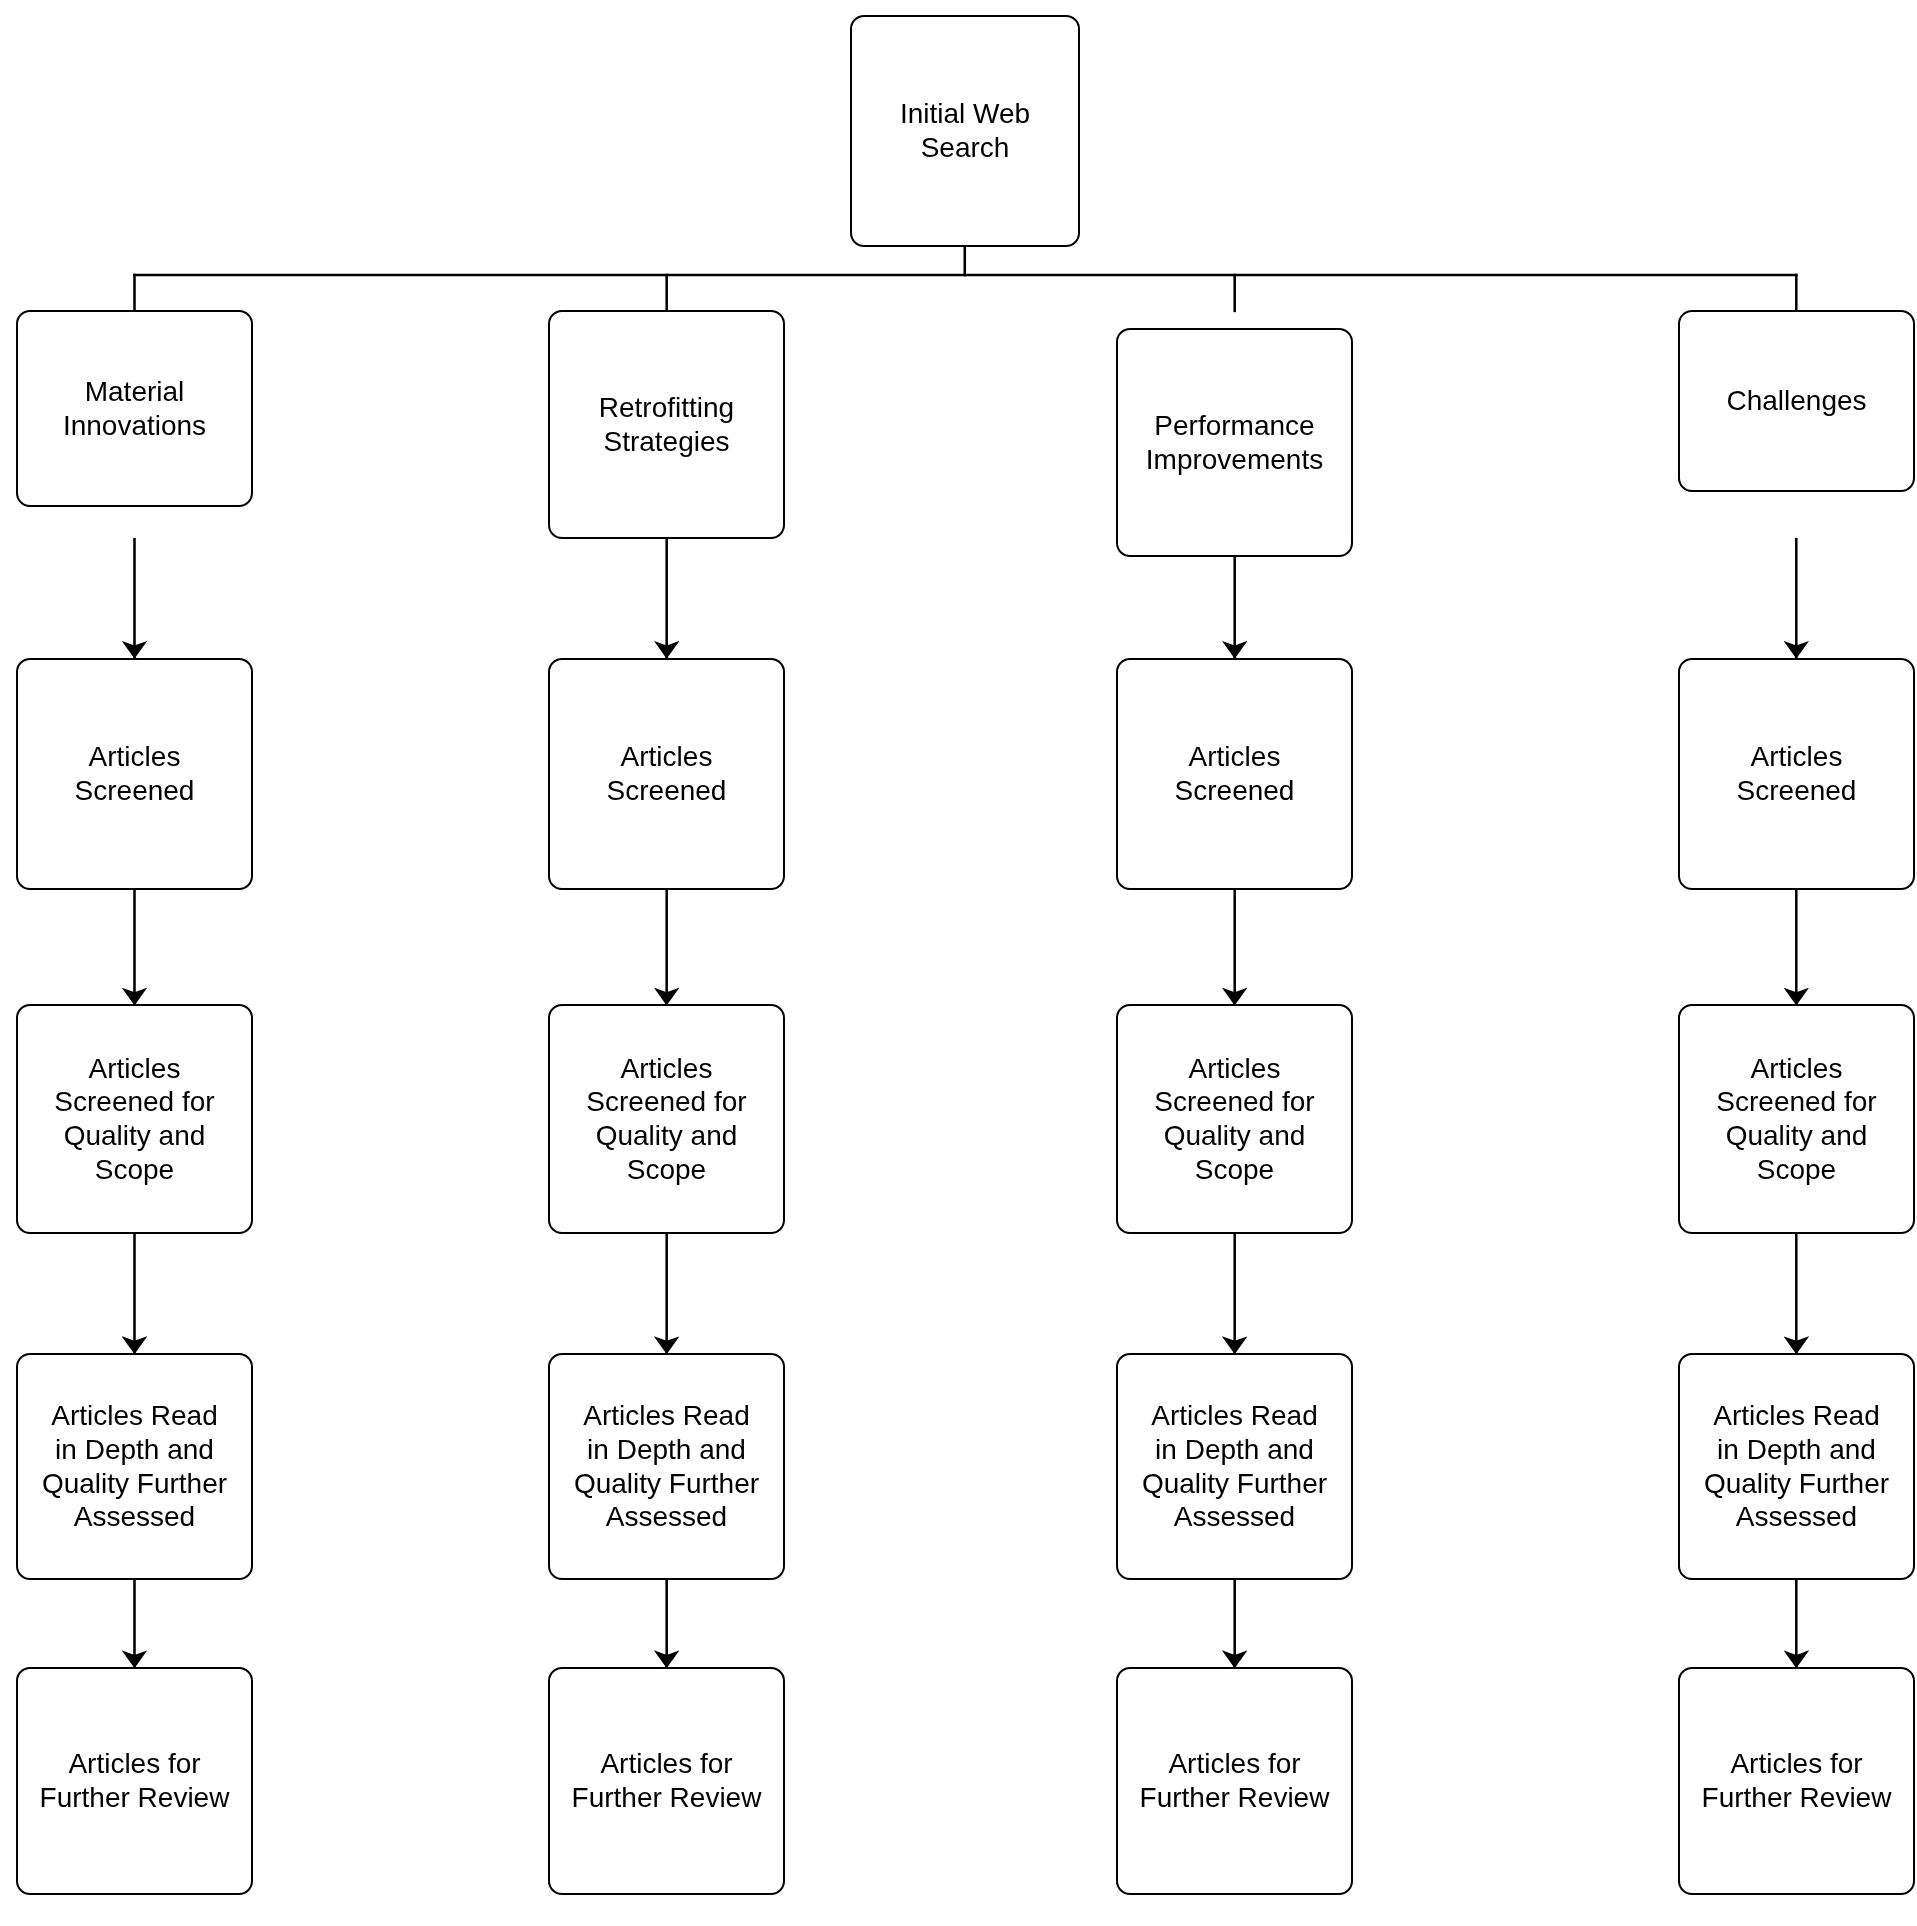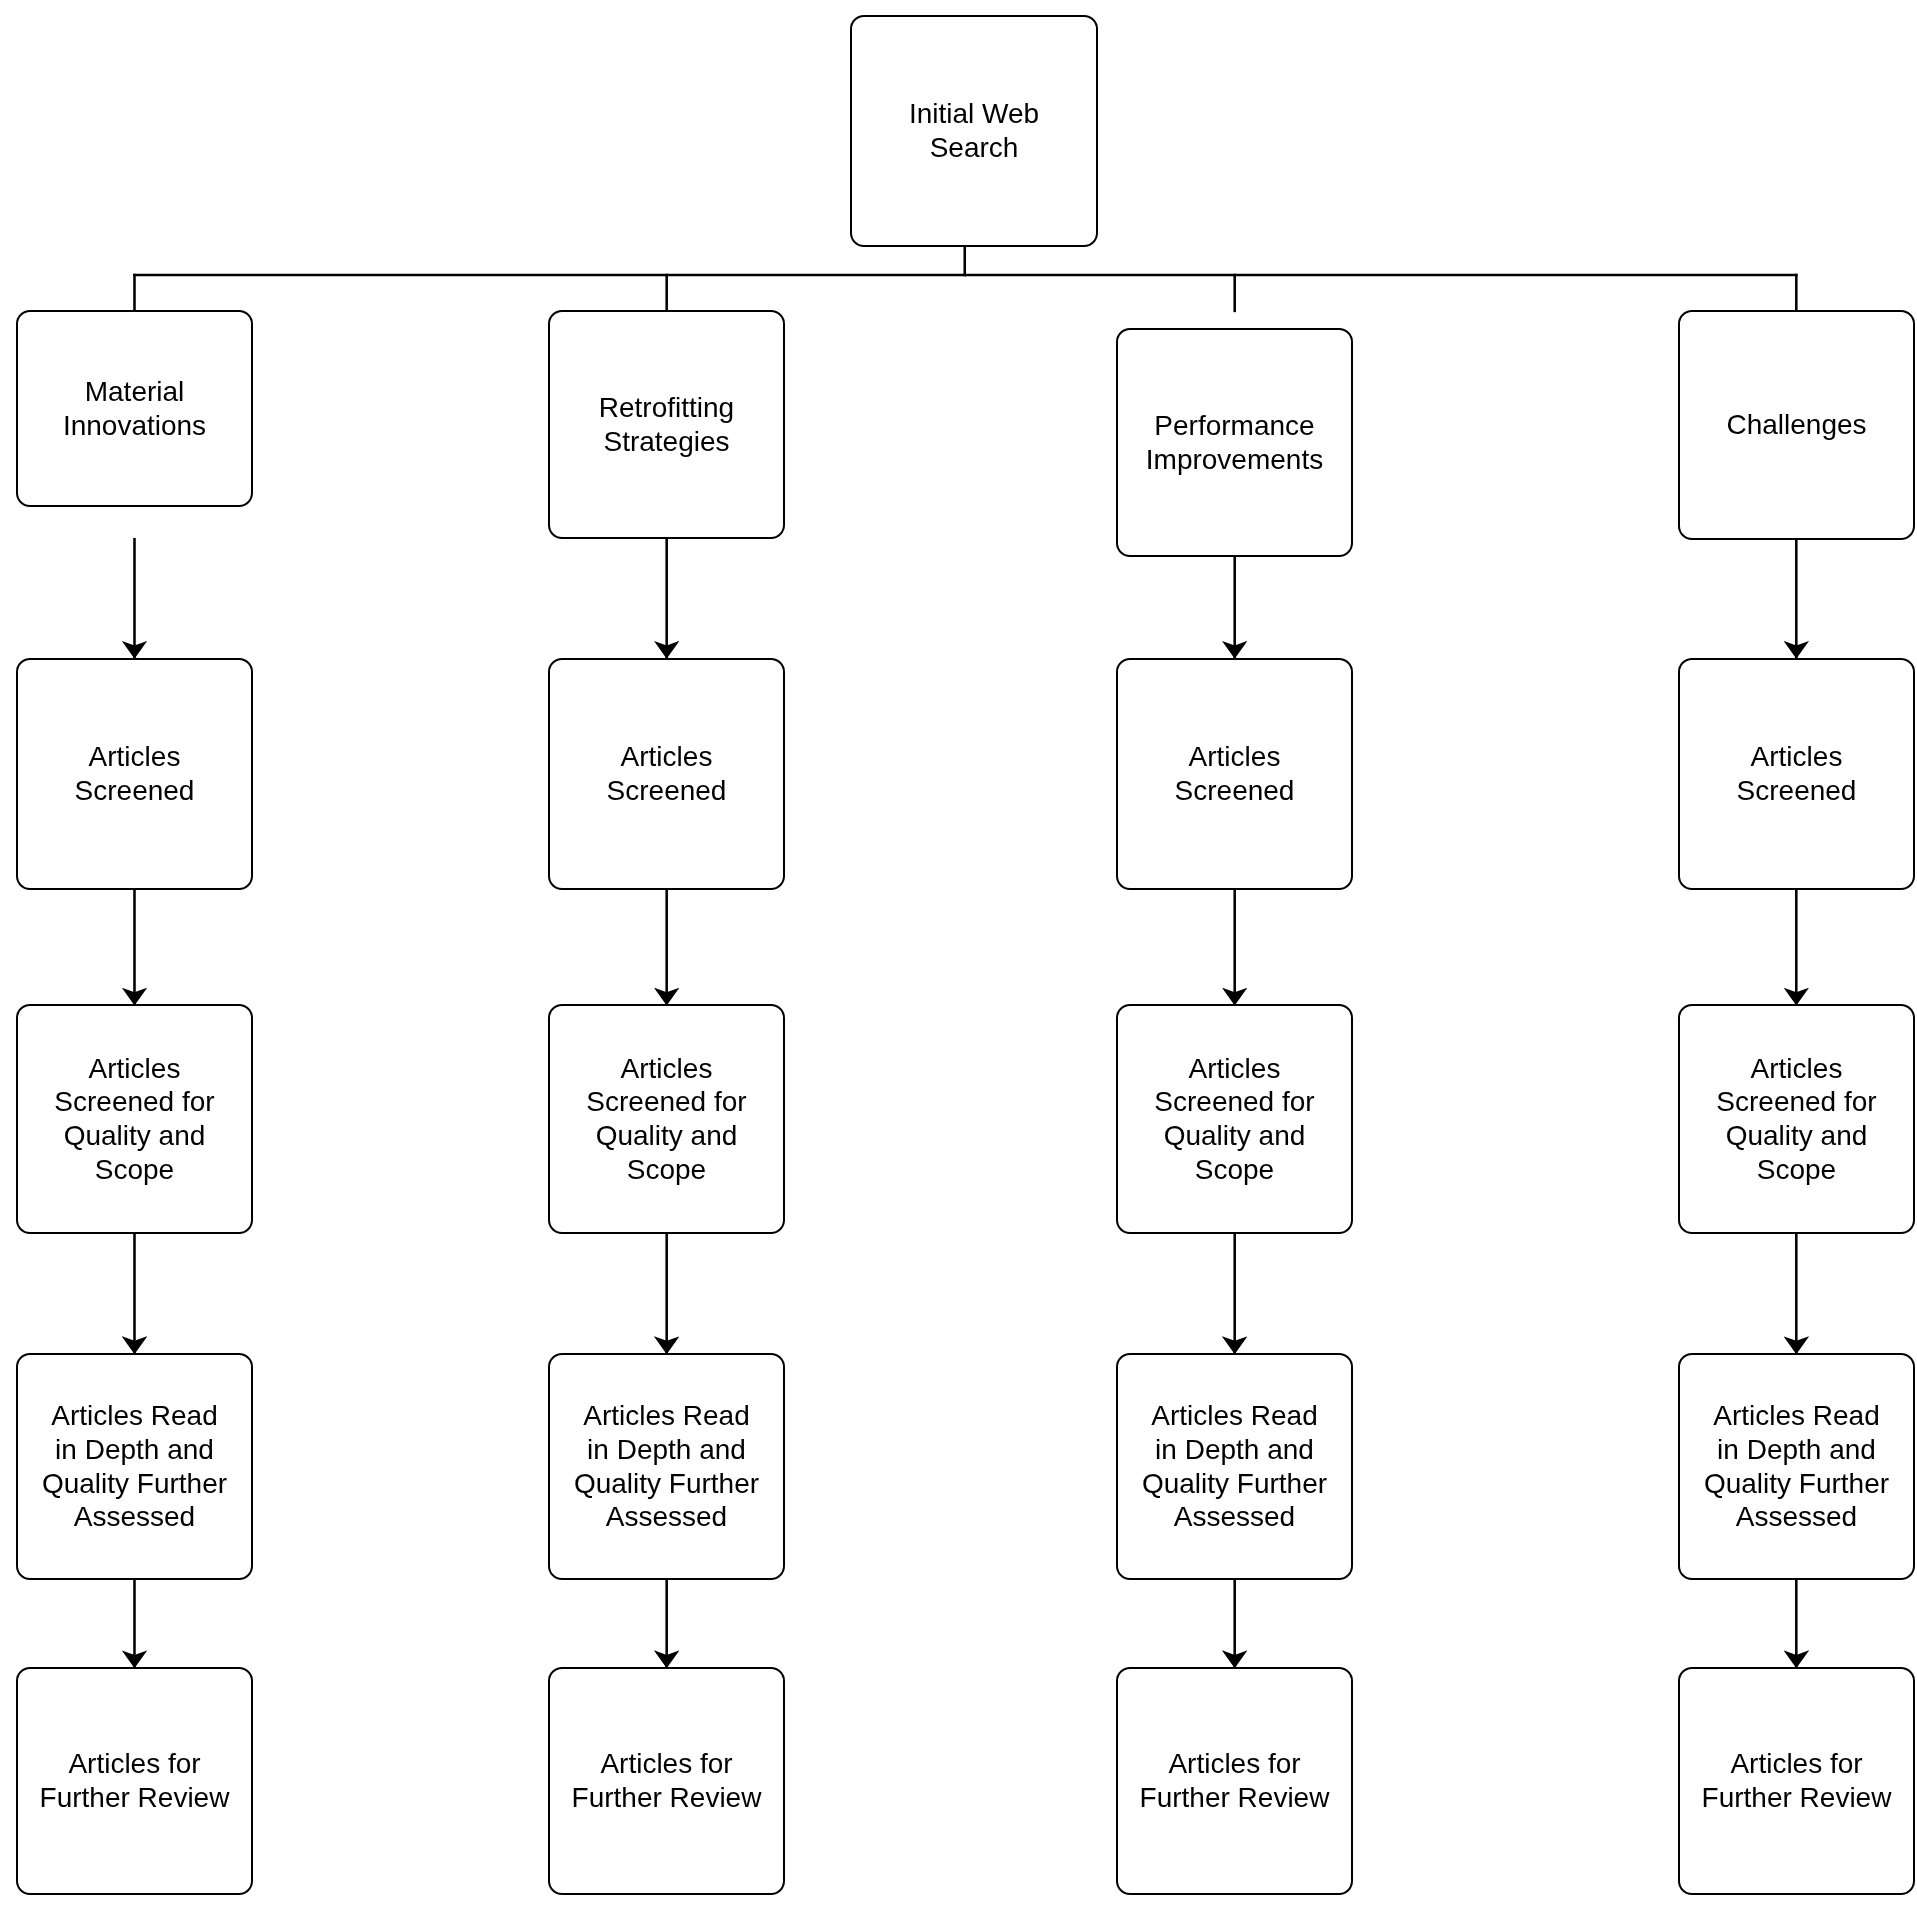--- a/index.html
+++ b/index.html
@@ -79,30 +79,30 @@
     <line class="edge" x1="1930" y1="1388" x2="1930" y2="1572" marker-end="url(#arrowhead)"></line>
     <line class="edge" x1="1930" y1="1928" x2="1930" y2="2117" marker-end="url(#arrowhead)"></line>
     <line class="edge" x1="1930" y1="2468" x2="1930" y2="2608" marker-end="url(#arrowhead)"></line>
 
     <line class="edge" x1="2808" y1="841" x2="2808" y2="1030" marker-end="url(#arrowhead)"></line>
     <line class="edge" x1="2808" y1="1388" x2="2808" y2="1572" marker-end="url(#arrowhead)"></line>
     <line class="edge" x1="2808" y1="1928" x2="2808" y2="2117" marker-end="url(#arrowhead)"></line>
     <line class="edge" x1="2808" y1="2468" x2="2808" y2="2608" marker-end="url(#arrowhead)"></line>
   </svg>
 
-  <div class="node" style="left:850px;top:14.7px;width:248px;height:232px;">Initial Web
+  <div class="node" style="left:850px;top:14.7px;width:230px;height:232px;">Initial Web
 Search</div>
 
   <div class="node" style="left:16px;top:310px;width:237px;height:197px;">Material
 Innovations</div>
   <div class="node" style="left:548px;top:310px;width:237px;height:229px;">Retrofitting
 Strategies</div>
   <div class="node" style="left:1116px;top:328px;width:237px;height:229px;">Performance
 Improvements</div>
-  <div class="node" style="left:1678px;top:310px;width:237px;height:230px;">Challenges</div>
+  <div class="node" style="left:1678px;top:310px;width:237px;height:182px;">Challenges</div>
 
   <div class="node" style="left:16px;top:658px;width:237px;height:232px;">Articles
 Screened</div>
   <div class="node" style="left:548px;top:658px;width:237px;height:232px;">Articles
 Screened</div>
   <div class="node" style="left:1116px;top:658px;width:237px;height:232px;">Articles
 Screened</div>
   <div class="node" style="left:1678px;top:658px;width:237px;height:232px;">Articles
 Screened</div>
 

